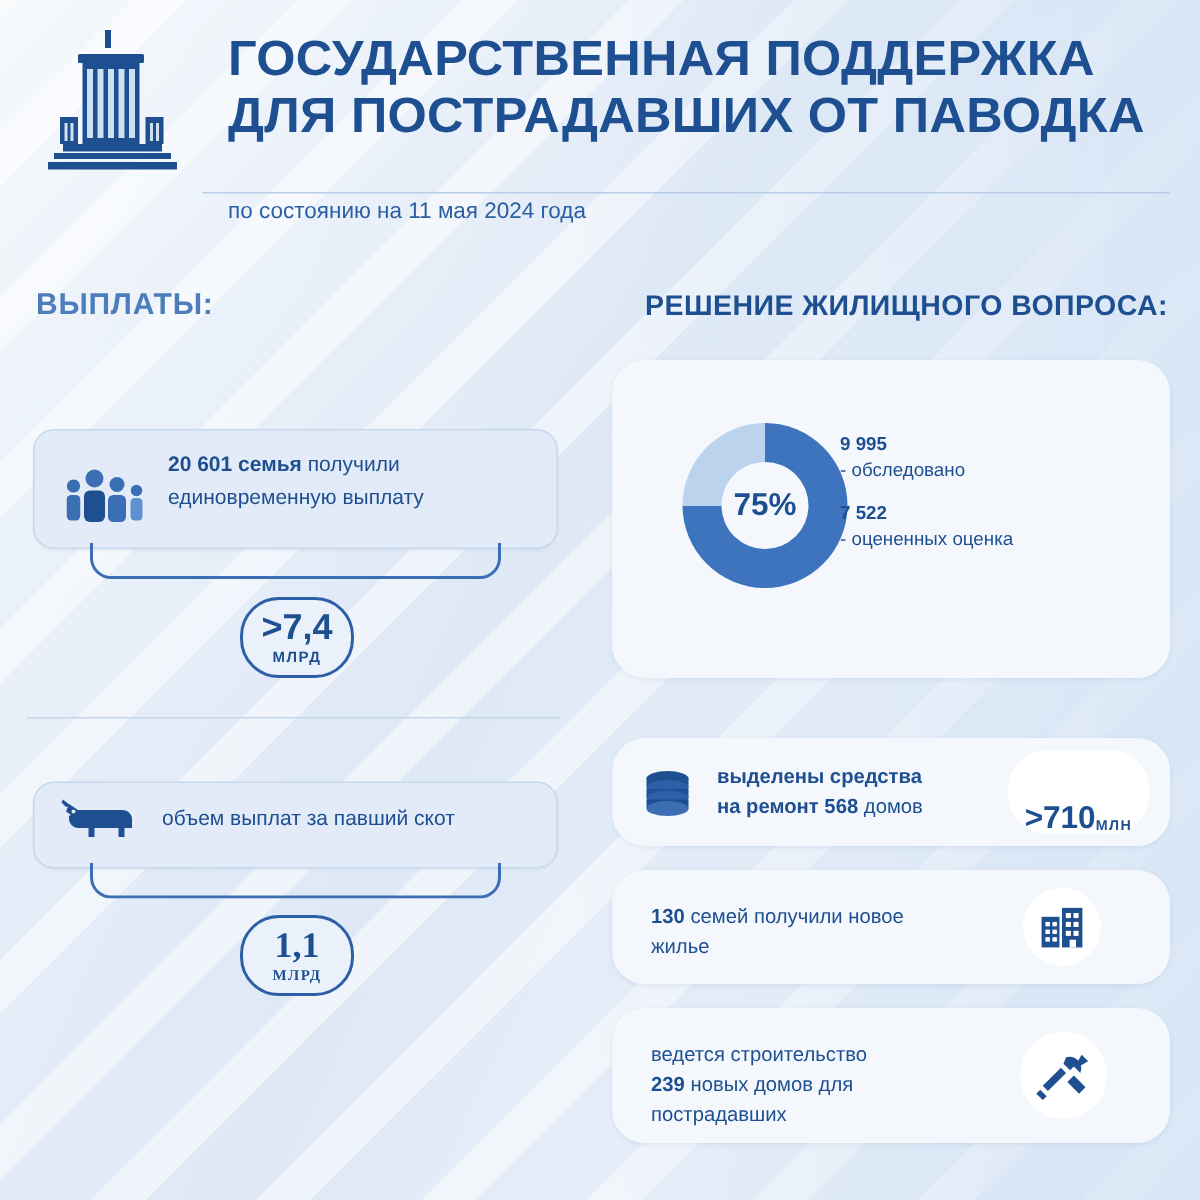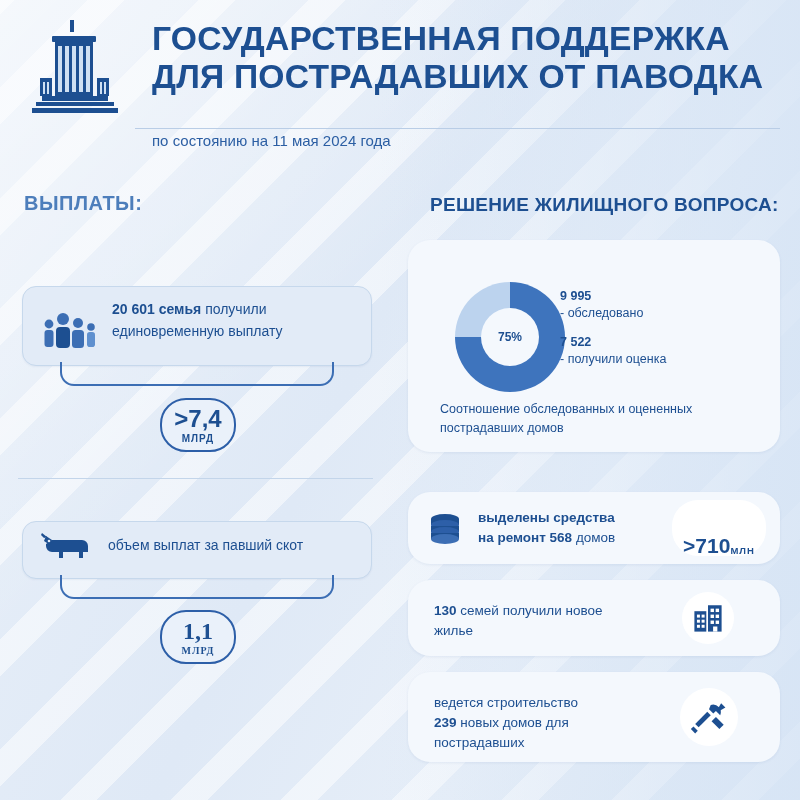--- a/index.html
+++ b/index.html
@@ -198,21 +198,21 @@
     background: #f4f8fd;
     border-radius: 50%;
   }
   .donut-label {
     position: absolute;
     left: 0; top: 0;
     width: 110px; height: 110px;
     display: flex;
     align-items: center;
     justify-content: center;
-    font-size: 12px;
+    font-size: 21px;
     font-weight: bold;
     color: #1d4f91;
     z-index: 2;
   }
   .legend {
     position: absolute;
     left: 560px;
     top: 288px;
     font-size: 12.5px;
     line-height: 17px;
@@ -352,26 +352,22 @@
     <div class="donut"></div>
     <div class="donut-label">75%</div>
   </div>
   <div class="legend">
     <div class="grp">
       <div class="num">9 995</div>
       <div>- обследовано</div>
     </div>
     <div class="grp">
       <div class="num">7 522</div>
-      <div>- получили оценка</div>
-    </div>
-  </div>
-  <div class="donut-caption">
-    <div>Соотношение обследованных и оцененных</div>
-    <div>пострадавших домов</div>
+      <div>- оцененных оценка</div>
+    </div>
   </div>
 
   <div class="rcard" style="left:408px; top:492px; width:372px; height:72px;"></div>
   <div class="circle-icon" style="left:424px; top:508px; width:42px; height:42px; background:transparent;">
     <svg viewBox="0 0 42 42" width="42" height="42">
       <g fill="#1d4f91">
         <ellipse cx="21" cy="11" rx="14" ry="5"></ellipse>
         <rect x="7" y="11" width="28" height="6"></rect>
         <ellipse cx="21" cy="17" rx="14" ry="5" fill="#2d5fa8"></ellipse>
         <rect x="7" y="18" width="28" height="6" fill="#1d4f91"></rect>

